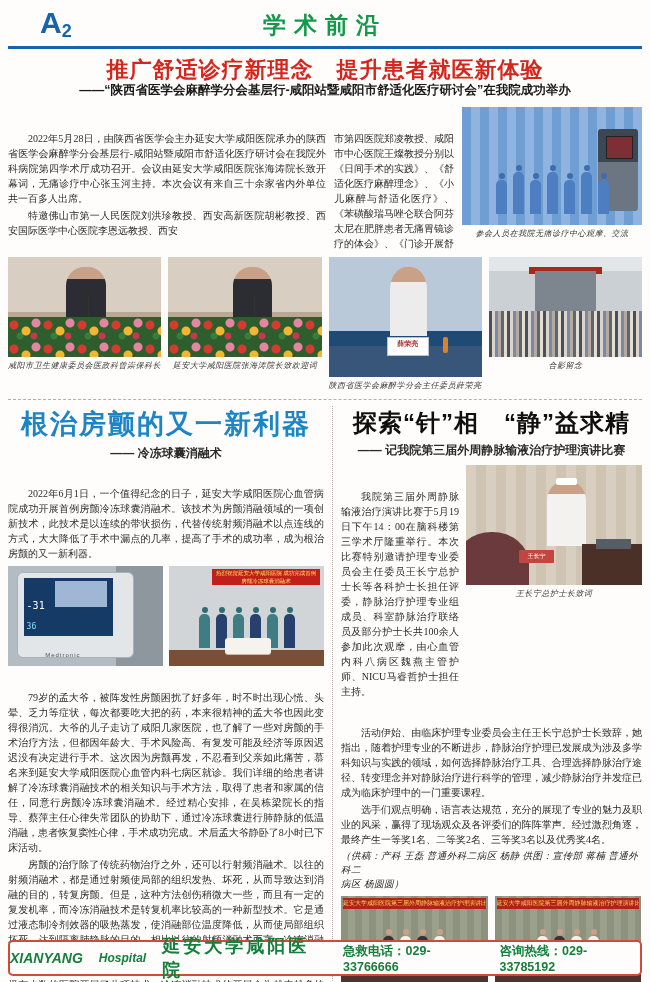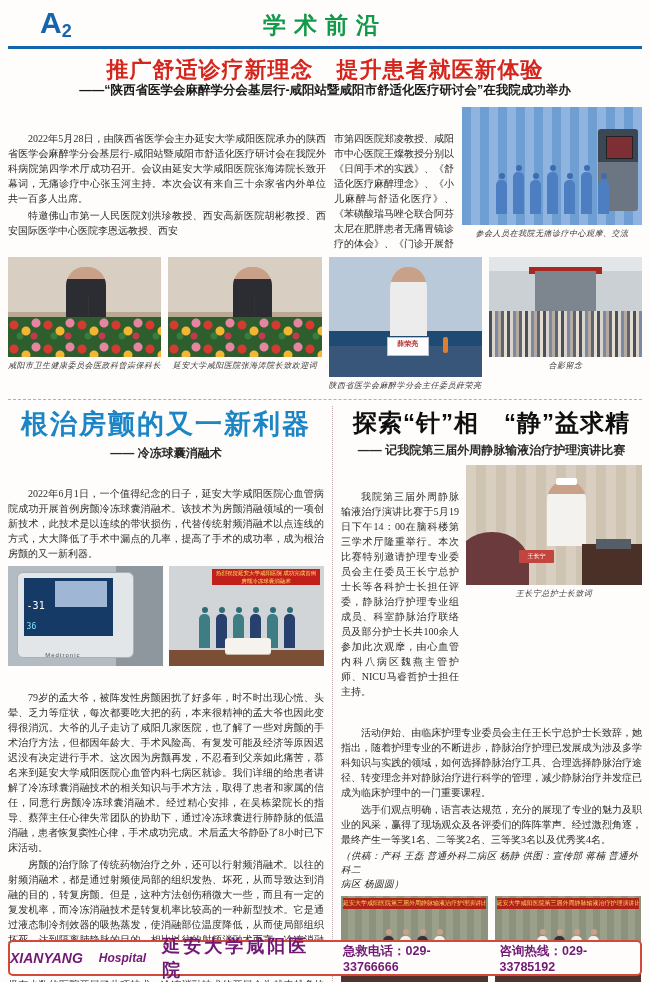--- a/index.html
+++ b/index.html
@@ -155,21 +155,21 @@
   .a3-row{display:flex;gap:7px;margin-top:4px;}
   .a3-row .txt{width:118px;flex:none;}
   .a3-row .pic{flex:1;min-width:0;}
 
   .award-grid{display:flex;flex-wrap:wrap;gap:7px;margin-top:5px;}
   .award-cell{width:calc(50% - 4px);}
 
   
   .footer{position:absolute;left:8px;right:8px;bottom:6px;height:32px;
       border:2px solid #d2493a;border-radius:5px;display:flex;align-items:center;
-      justify-content:center;gap:16px;color:#701a75;background:#fffdfb;}
+      justify-content:center;gap:16px;color:#15803d;background:#fffdfb;}
   .f-en{font-family:"Liberation Sans",sans-serif;font-weight:bold;font-style:italic;font-size:14px;}
   .f-en2{font-family:"Liberation Sans",sans-serif;font-weight:bold;font-style:italic;font-size:12px;}
   .f-name{font-size:18px;font-weight:bold;letter-spacing:3px;font-family:"Liberation Serif",serif;}
   .f-tel{font-family:"Liberation Sans",sans-serif;font-weight:bold;font-size:12.5px;}
 
   .a2-credit{text-align:right;margin-top:2px;padding-right:4px;}
   .a3-credit{margin-top:2px;line-height:1.5;}
 </style>
 </head>
 <body>

